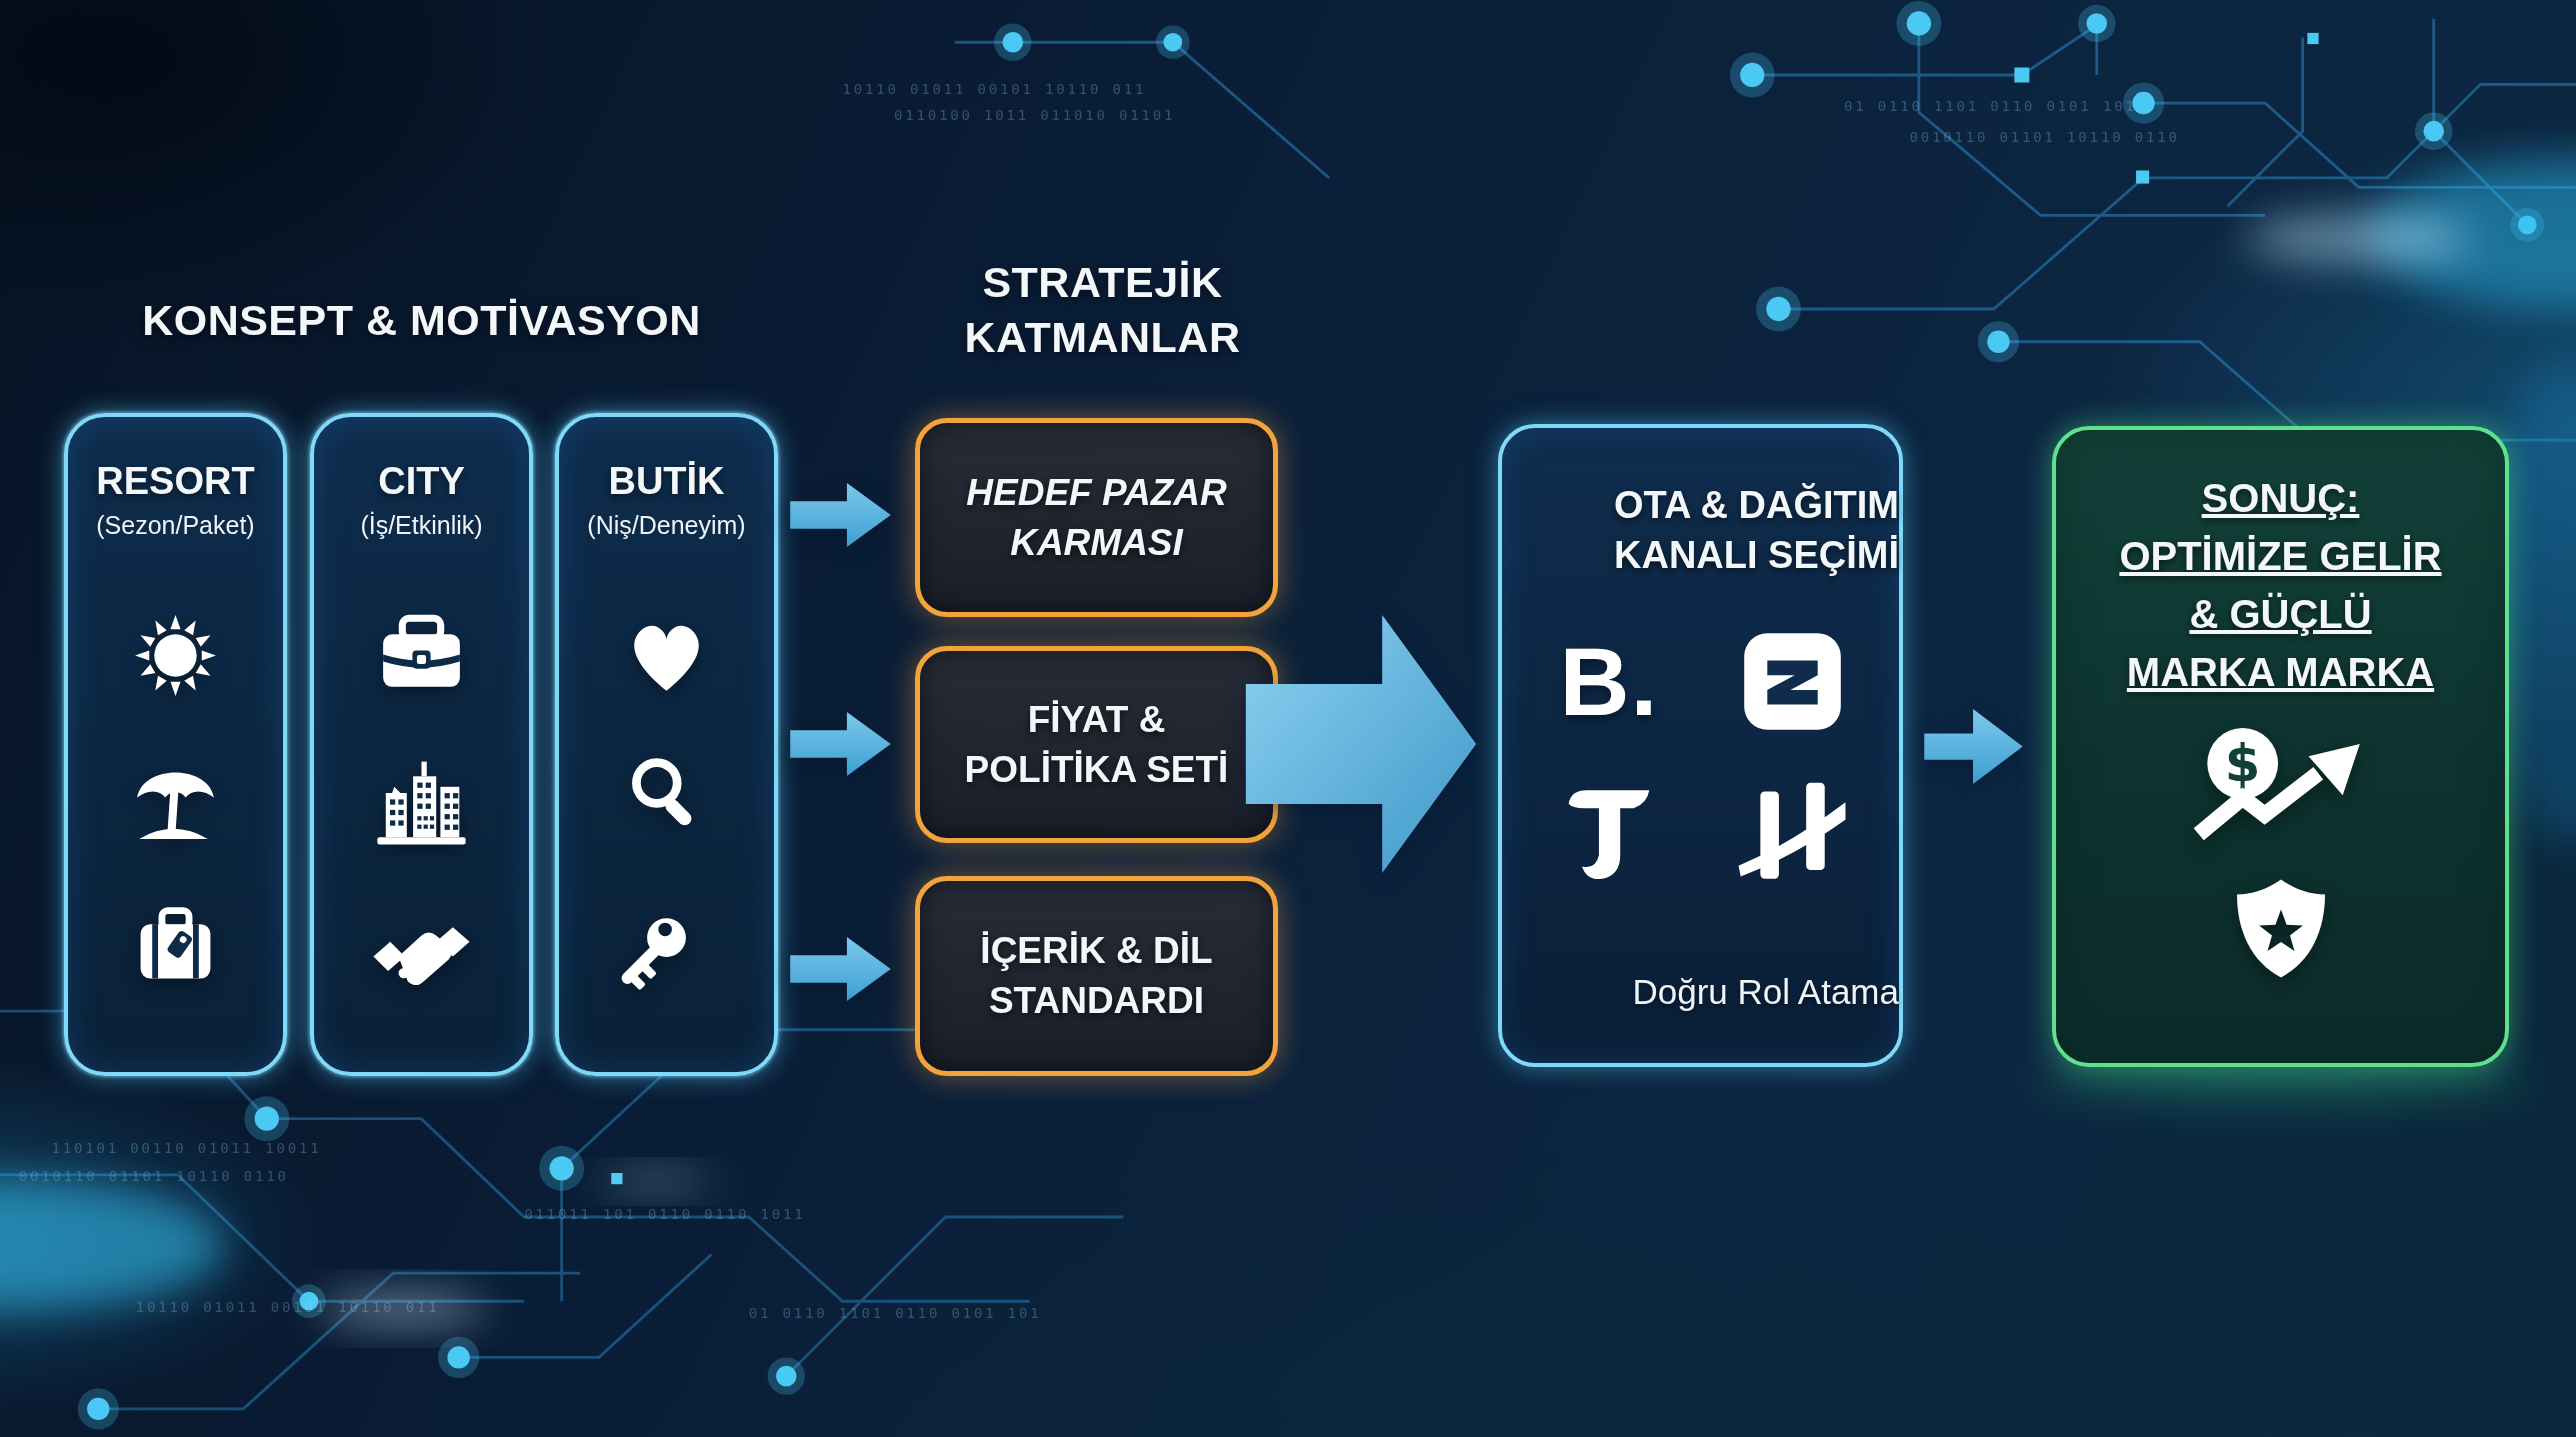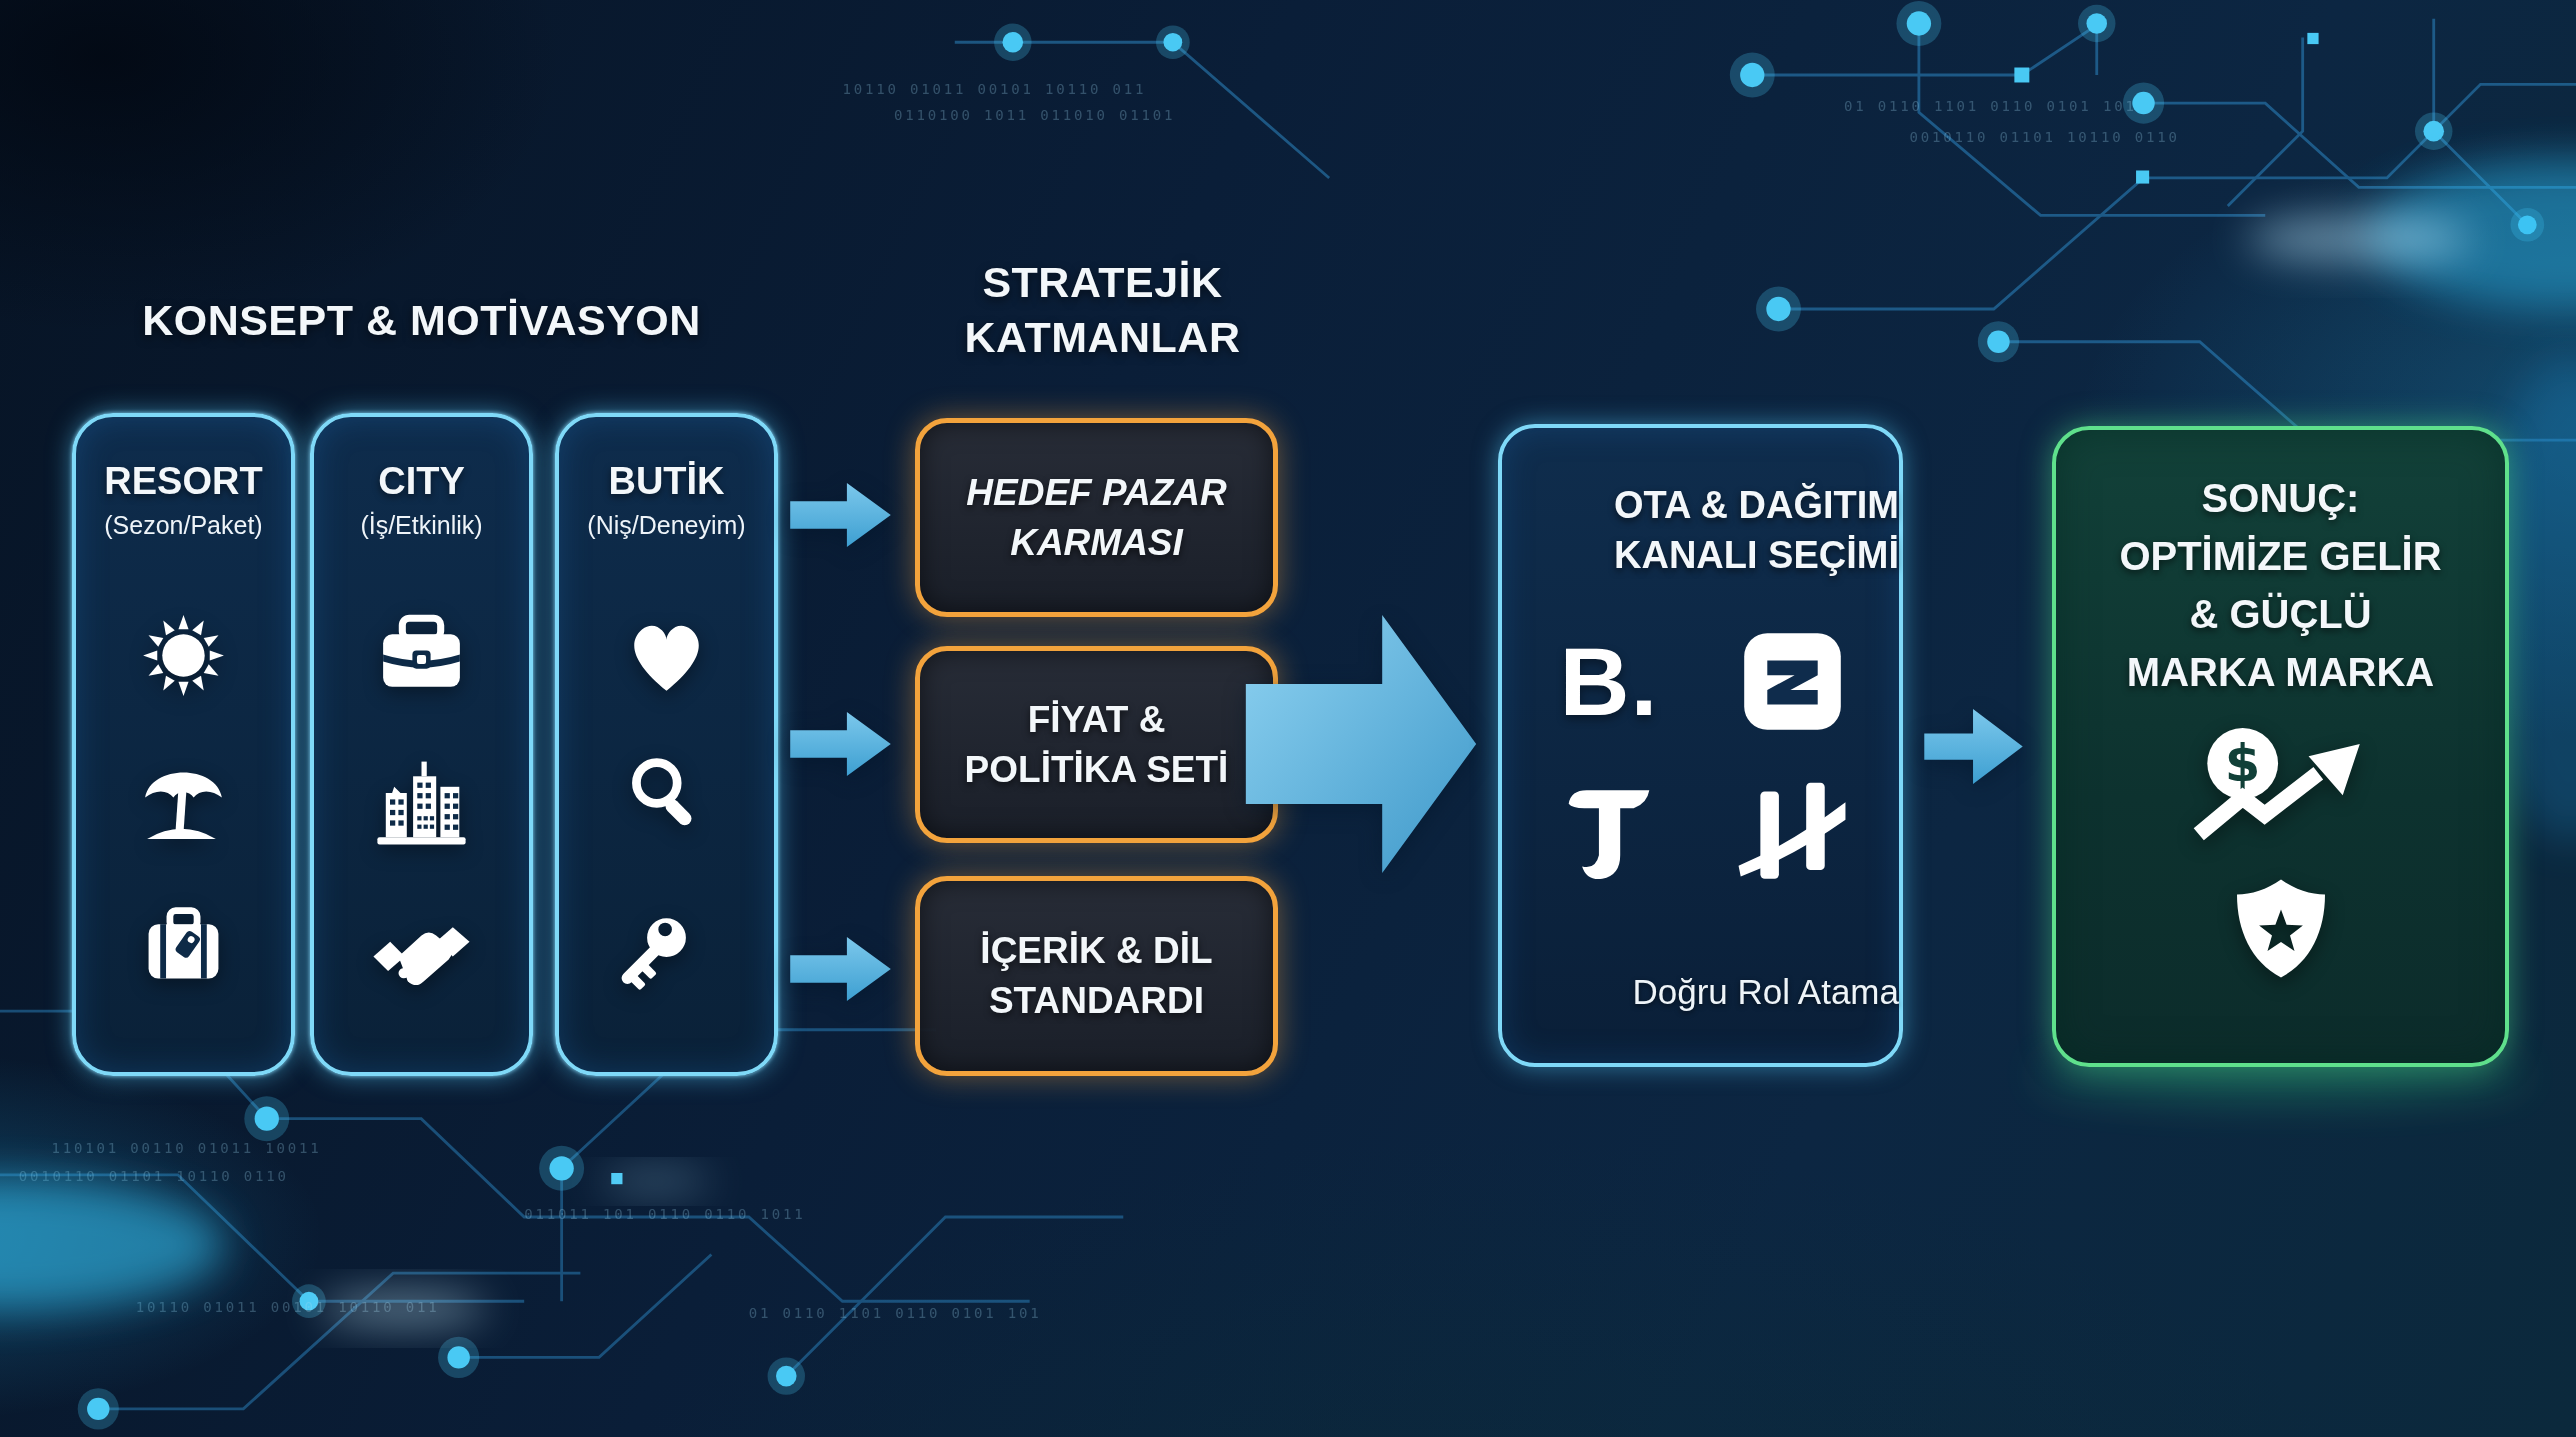--- a/index.html
+++ b/index.html
@@ -54,21 +54,21 @@
     text-shadow:0 3.7px 9.4px rgba(0,0,0,.4);}
   .ota-caption{position:absolute;bottom:51px;left:0;width:100%;font-size:35px;color:#eef4f8;text-shadow:0 1.9px 5.6px rgba(0,0,0,.5);}
   
   .result{
     position:absolute;left:2052px;top:426px;width:457px;height:641px;border-radius:37px;
     border:4.7px solid #5fe08c;box-sizing:border-box;
     background:linear-gradient(180deg,#124139 0%,#0d322f 58%,#0c2c2b 100%);
     box-shadow:0 0 30px rgba(80,225,140,.5),inset 0 0 39px rgba(0,40,30,.5);
     text-align:center;
   }
-  .result-title{font-size:40px;font-weight:700;line-height:1.45;margin-top:39px;text-shadow:0 2.8px 7.5px rgba(0,0,0,.55);}
+  .result-title{font-size:40px;font-weight:700;line-height:1.45;margin-top:39px;text-shadow:0 2.8px 7.5px rgba(0,0,0,.55);text-decoration:underline;}
   .result-icons{display:flex;flex-direction:column;align-items:center;margin-top:20.6px;gap:17px;}
   .arrow-svg{position:absolute;filter:drop-shadow(0 5.6px 11.2px rgba(0,20,40,.45));}
 </style>
 </head>
 <body>
 
 <div class="stage">
 
   <svg class="bg-svg" width="2576" height="1438" viewBox="0 0 2752 1536">
     <defs>
@@ -166,21 +166,21 @@
     </g>
   </svg>
 
   <div class="abs h-title" style="left:103px;top:296px;width:637px;font-size:43px;">KONSEPT &amp; MOTİVASYON</div>
 
   <div class="abs h-title" style="left:894px;top:255px;width:417px;font-size:43px;line-height:1.28;">
     <div>STRATEJİK</div>
     <div>KATMANLAR</div>
   </div>
 
-  <div class="col" style="left:72px;">
+  <div class="col" style="left:64px;">
     <div class="col-title">RESORT</div>
     <div class="col-sub">(Sezon/Paket)</div>
     <div class="col-icons">
       <svg class="icon" width="101" height="101" viewBox="0 0 100 100">
         <g fill="#fff">
           <circle cx="50" cy="52" r="21"></circle>
           <polygon points="50,12 45,26 55,26"></polygon>
           <polygon points="50,12 45,26 55,26" transform="rotate(30 50 52)"></polygon>
           <polygon points="50,12 45,26 55,26" transform="rotate(60 50 52)"></polygon>
           <polygon points="50,12 45,26 55,26" transform="rotate(90 50 52)"></polygon>

